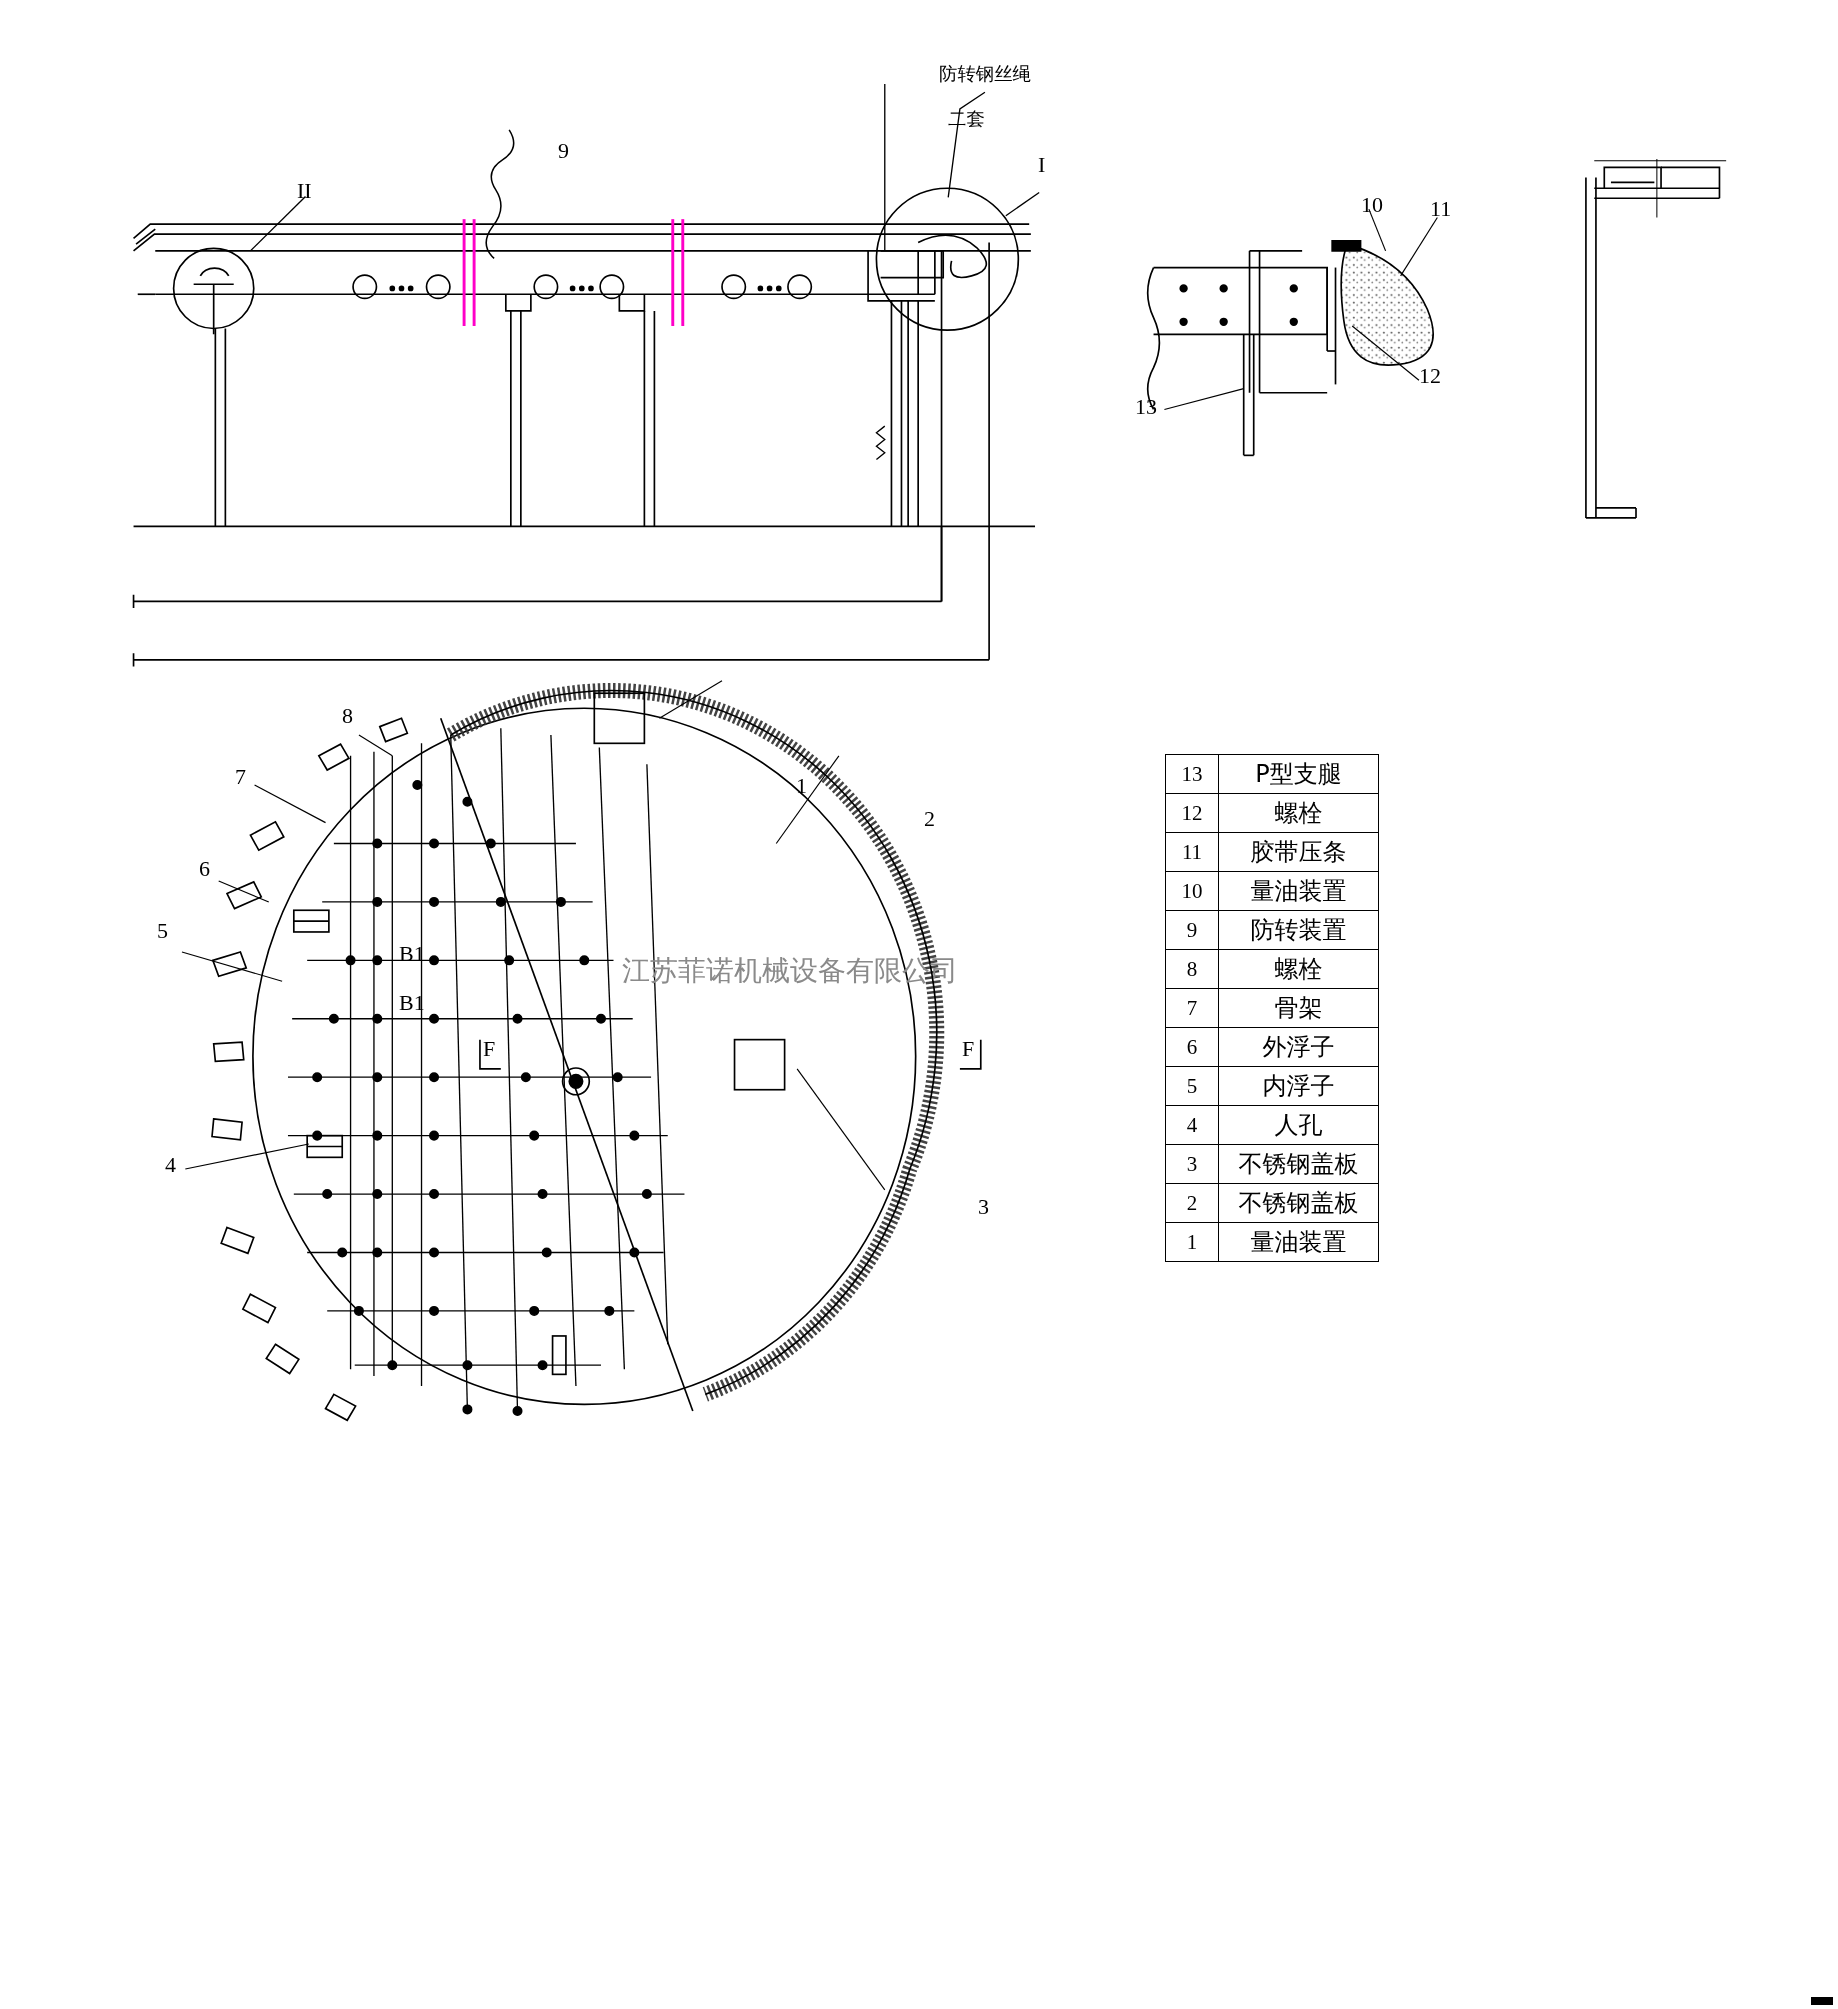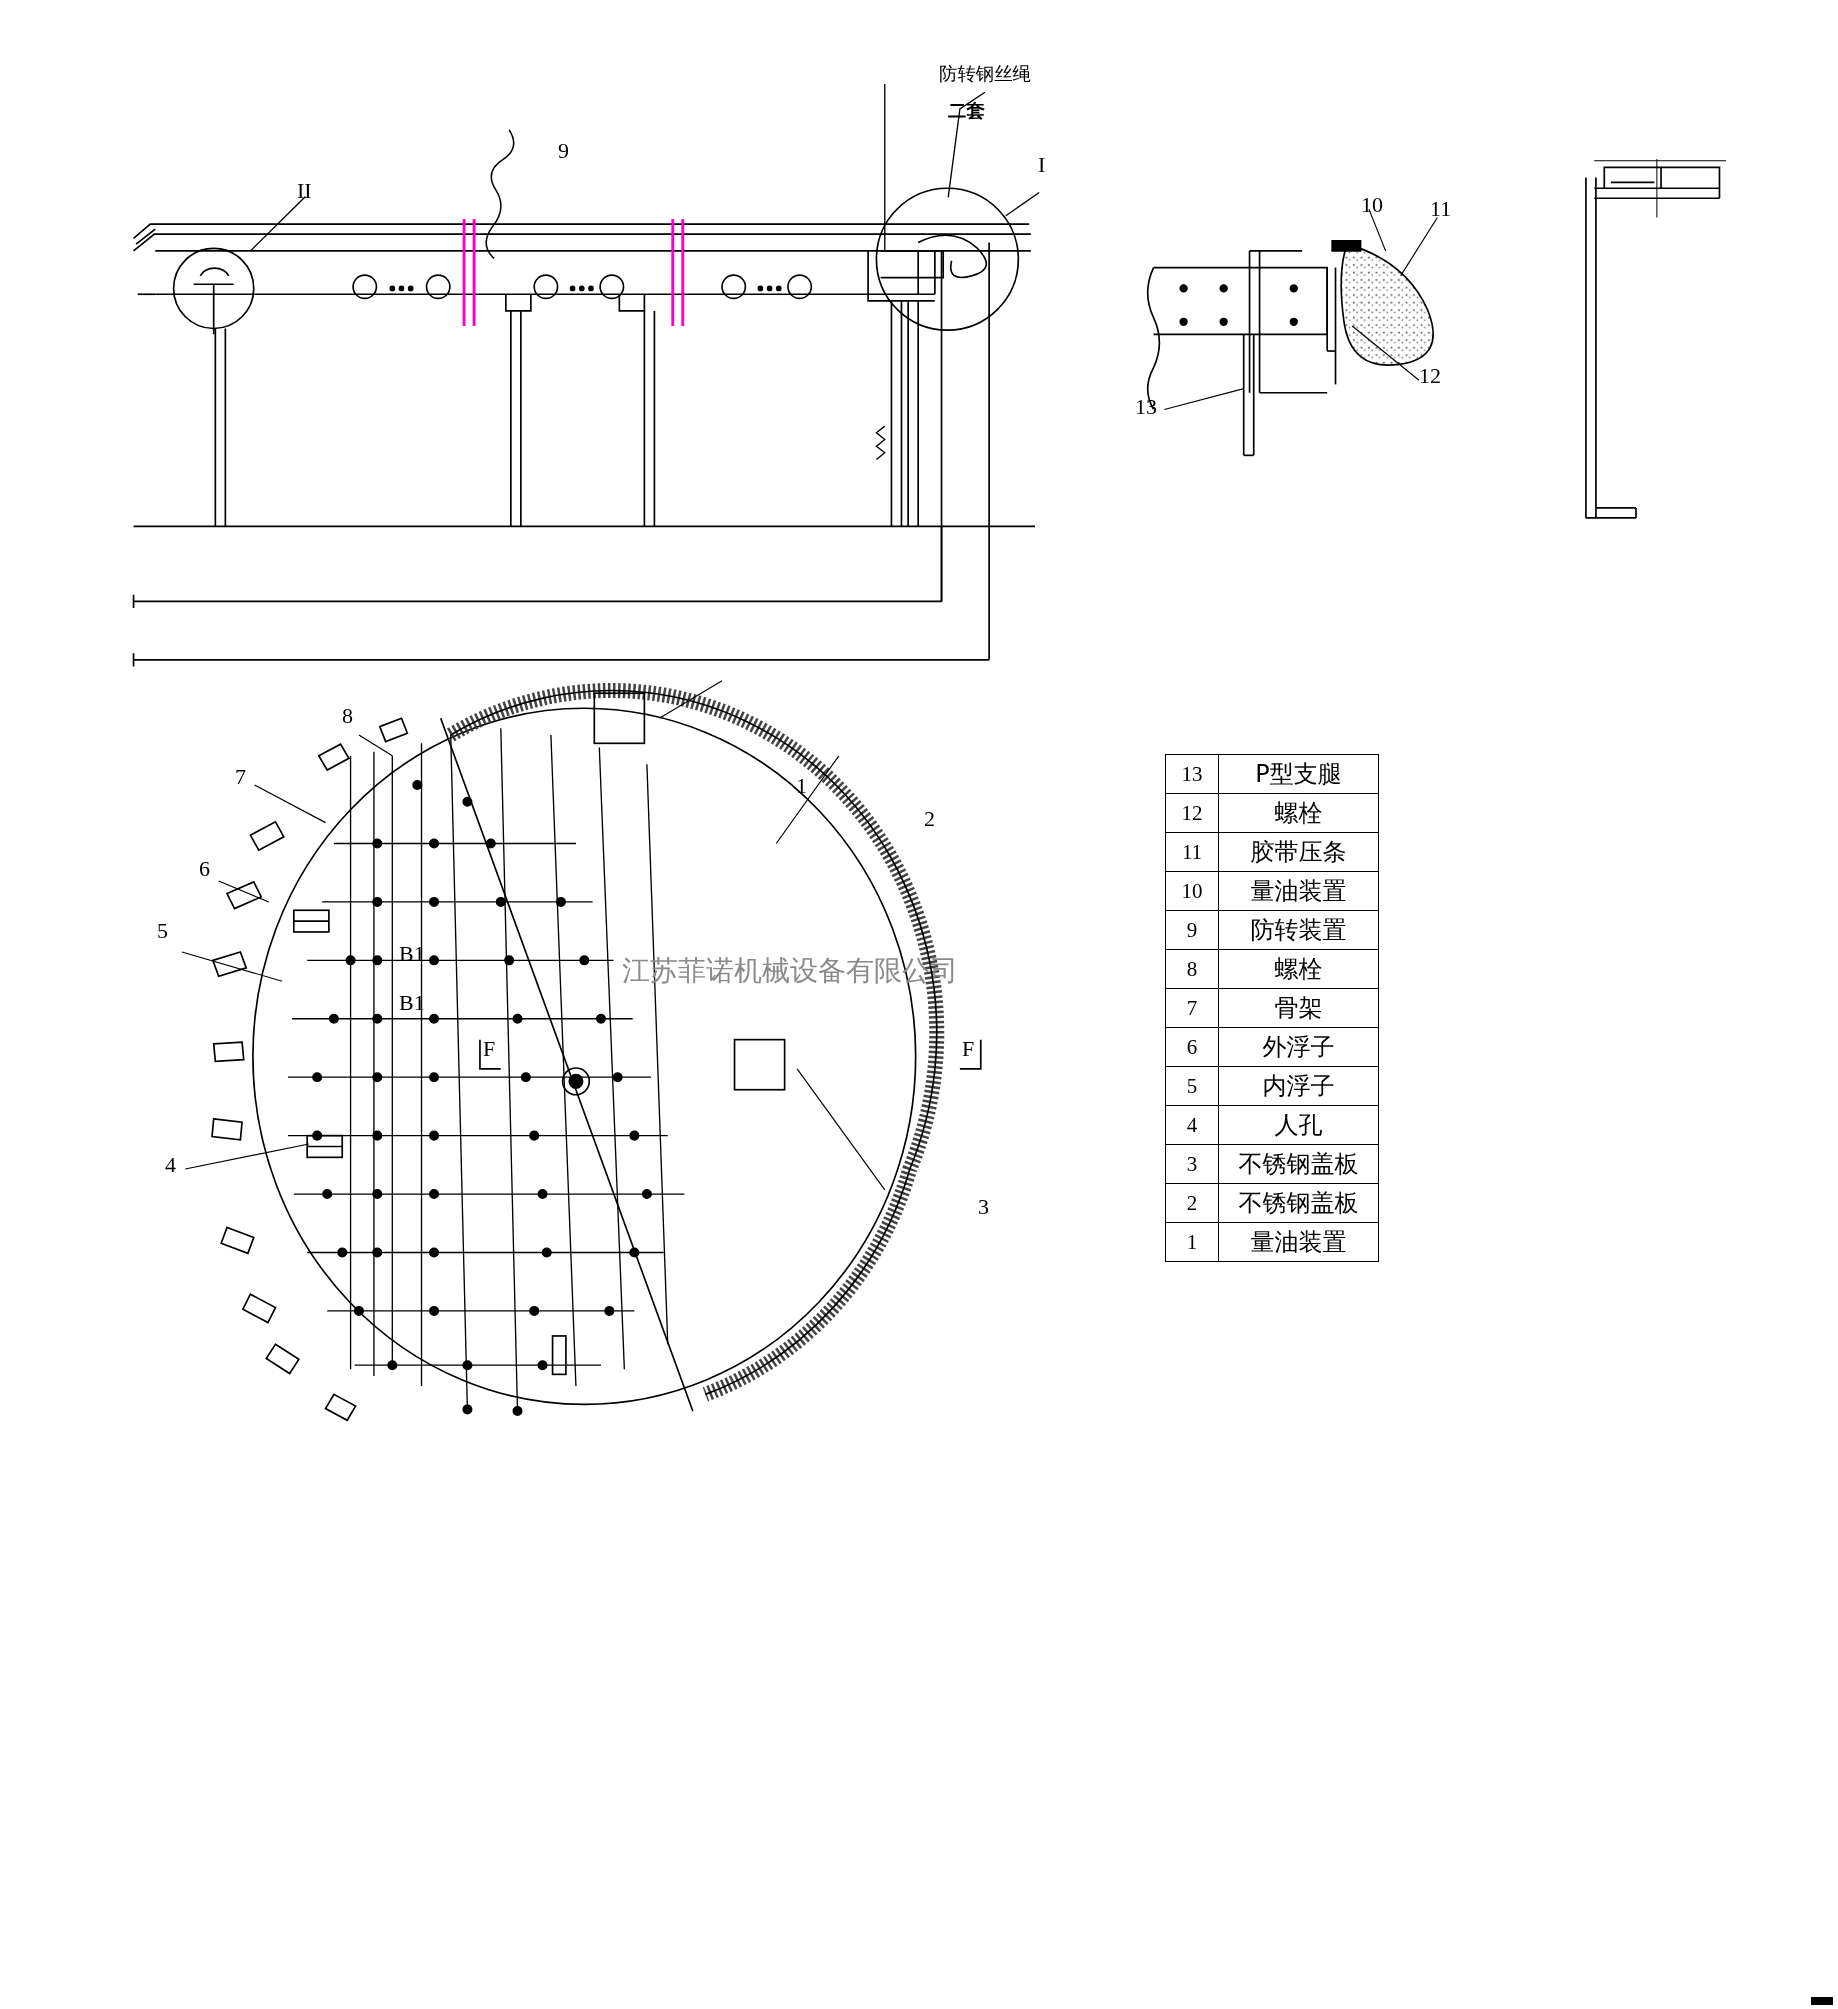--- a/index.html
+++ b/index.html
@@ -354,21 +354,21 @@
       <path d="M 218 1140 L 338 1175" stroke-width="1.4"></path>
       <path d="M 222 1400 L 370 1370" stroke-width="1.4"></path>
 
       <path d="M 575 1245 L 575 1280 L 600 1280" stroke-width="2"></path>
 
       <path d="M 1175 1245 L 1175 1280 L 1150 1280" stroke-width="2"></path>
     </g>
   </svg>
 
   <div class="lbl cn" style="left:912px; top:65px;margin-left:27px;">防转钢丝绳</div>
-  <div class="lbl cn" style="left:948px; top:102px;font-weight:bold;">二套</div>
+  <div class="lbl cn" style="left:948px; top:110px;">二套</div>
 
   <div class="lbl num" style="left:558px; top:140px;">9</div>
   <div class="lbl num" style="left:1038px; top:154px;">I</div>
   <div class="lbl num" style="left:297px; top:180px;">II</div>
 
   <div class="lbl num" style="left:1361px; top:194px;">10</div>
   <div class="lbl num" style="left:1430px; top:198px;">11</div>
   <div class="lbl num" style="left:1419px; top:365px;">12</div>
   <div class="lbl num" style="left:1135px; top:396px;">13</div>
 

